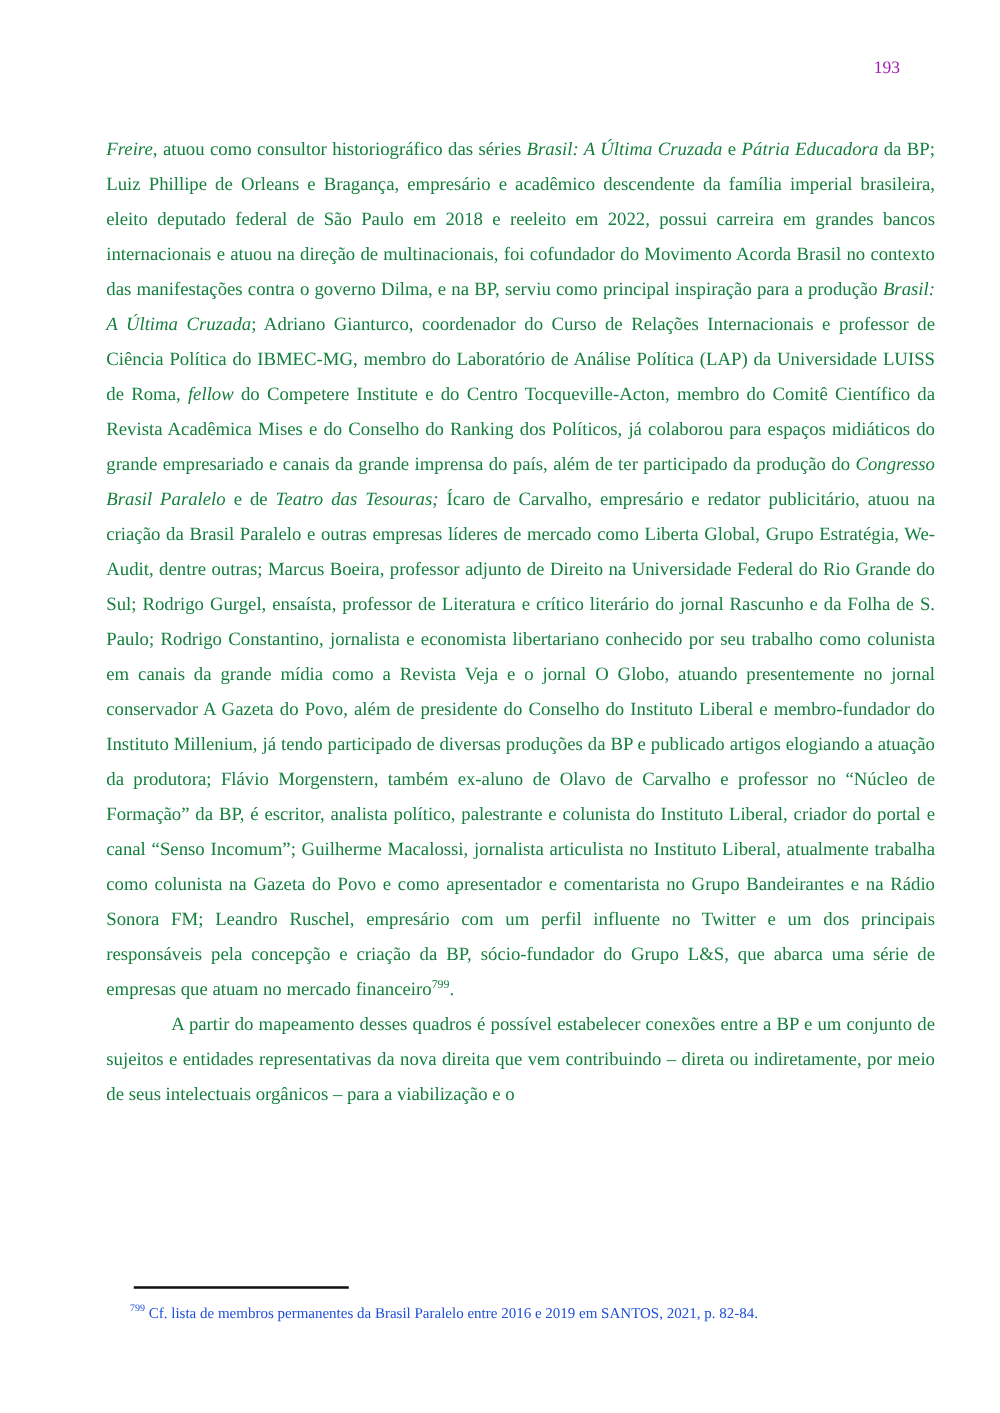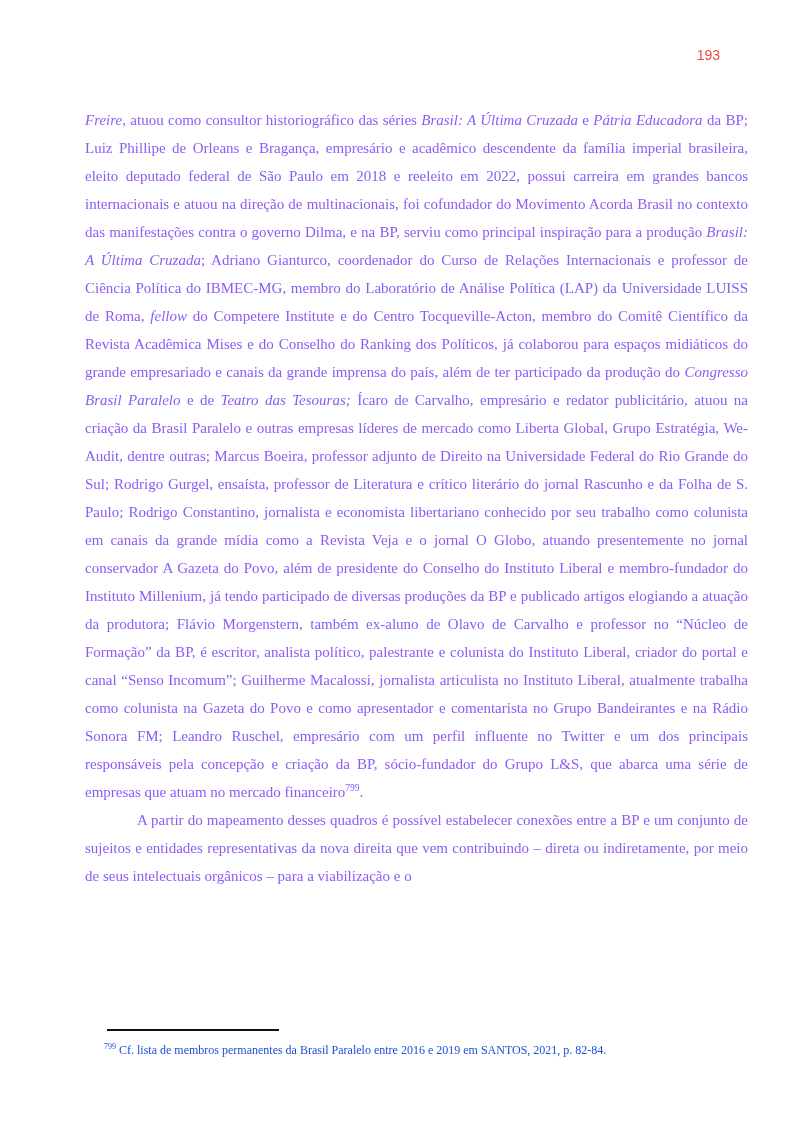--- a/index.html
+++ b/index.html
@@ -10,35 +10,35 @@
     height: 1130px;
     background: #ffffff;
     color: #111111;
     font-family: "Liberation Serif", serif;
     overflow: hidden;
   }
   .page-number {
     position: absolute;
     top: 47px;
     right: 80px;
-    font-family: Liberation Sans, sans-serif;
+    font-family: Liberation Serif, serif;
     font-size: 14px;
-    color: #ef4444;
+    color: #a21caf;
   }
   .body-text {
     position: absolute;
     left: 85px;
     top: 106px;
     width: 663px;
   }
   .para {
     font-size: 15px;
     line-height: 28px;
     text-align: justify;
-    color: #8b5cf6;
+    color: #15803d;
     hyphens: none;
   }
   .para.indent { text-indent: 52px; }
   .para .it { font-style: italic; }
   .para sup {
     font-size: 9.5px;
     line-height: 0;
     vertical-align: super;
   }
   .footnote-rule {

